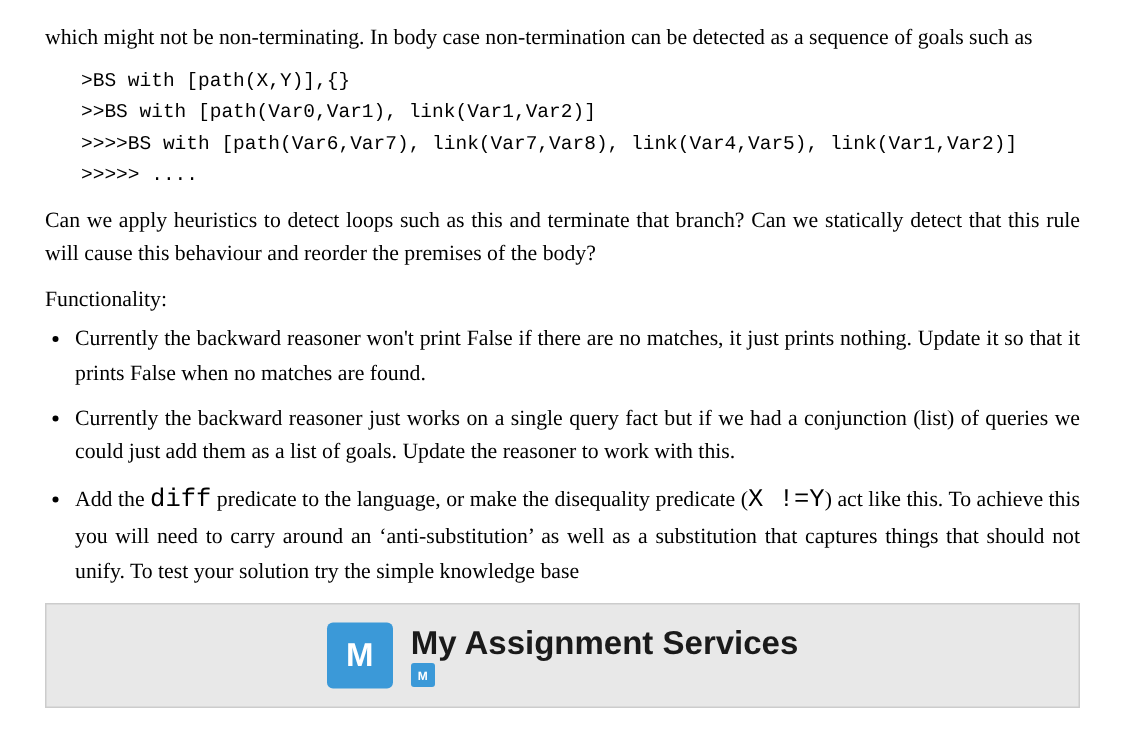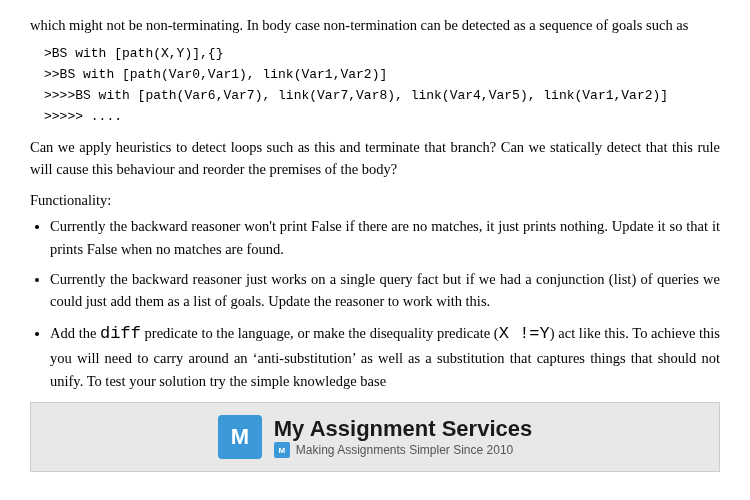--- a/index.html
+++ b/index.html
@@ -16,21 +16,21 @@
 
     .intro-text {
       text-align: justify;
       line-height: 1.55;
       margin-bottom: 8px;
     }
 
     .code-block {
       font-family: "Courier New", Courier, monospace;
       font-size: 13px;
-      margin: 8px 0 8px 14px;
+      margin: 8px 0 8px 24px;
       line-height: 1.6;
     }
 
     .code-block div {
       white-space: pre;
     }
 
     .question-text {
       text-align: justify;
       line-height: 1.55;
@@ -148,16 +148,15 @@
     Add the <span class="code-inline">diff</span> predicate to the language, or make the disequality predicate (<span class="code-inline">X !=Y</span>) act like this.  To achieve this you will need to carry around an ‘anti-substitution’ as well as a substitution that captures things that should not unify.  To test your solution try the simple knowledge base
   </li>
 </ul>
 
 <div class="banner">
   <div class="banner-logo">M</div>
   <div class="banner-text-block">
     <span class="banner-title">My Assignment Services</span>
     <span class="banner-subtitle">
       <span class="small-logo">M</span>
-      <span>Making Assignments Simpler Since 2010</span>
     </span>
   </div>
 </div>
 
 </body></html>

